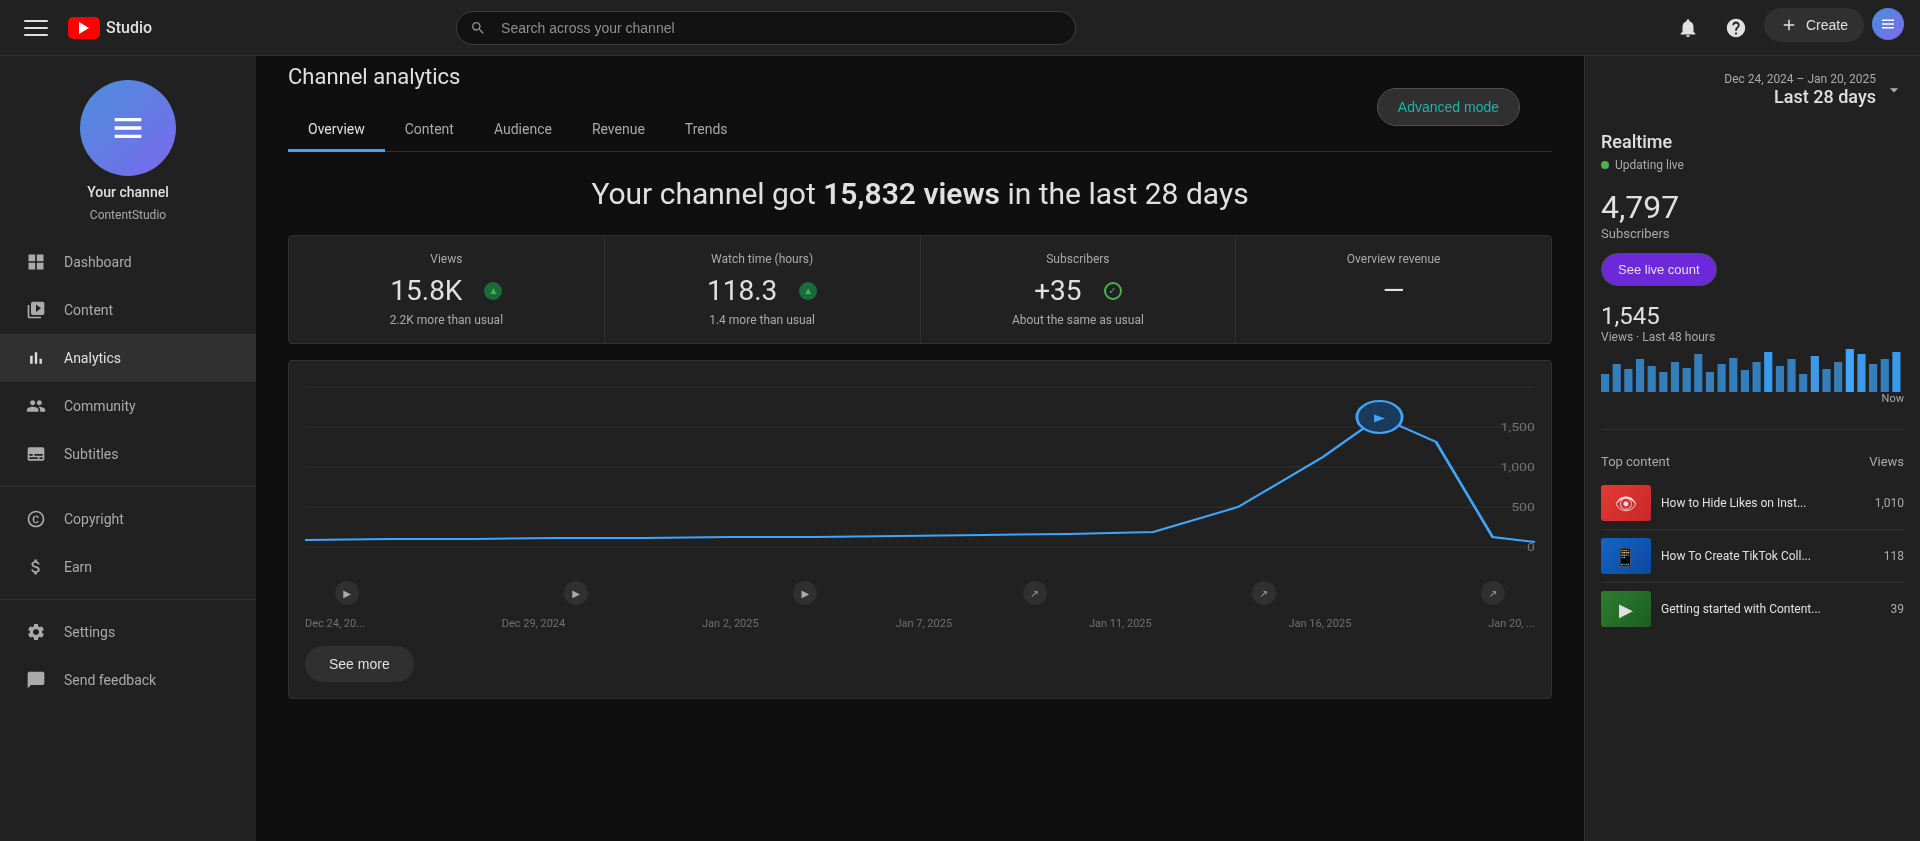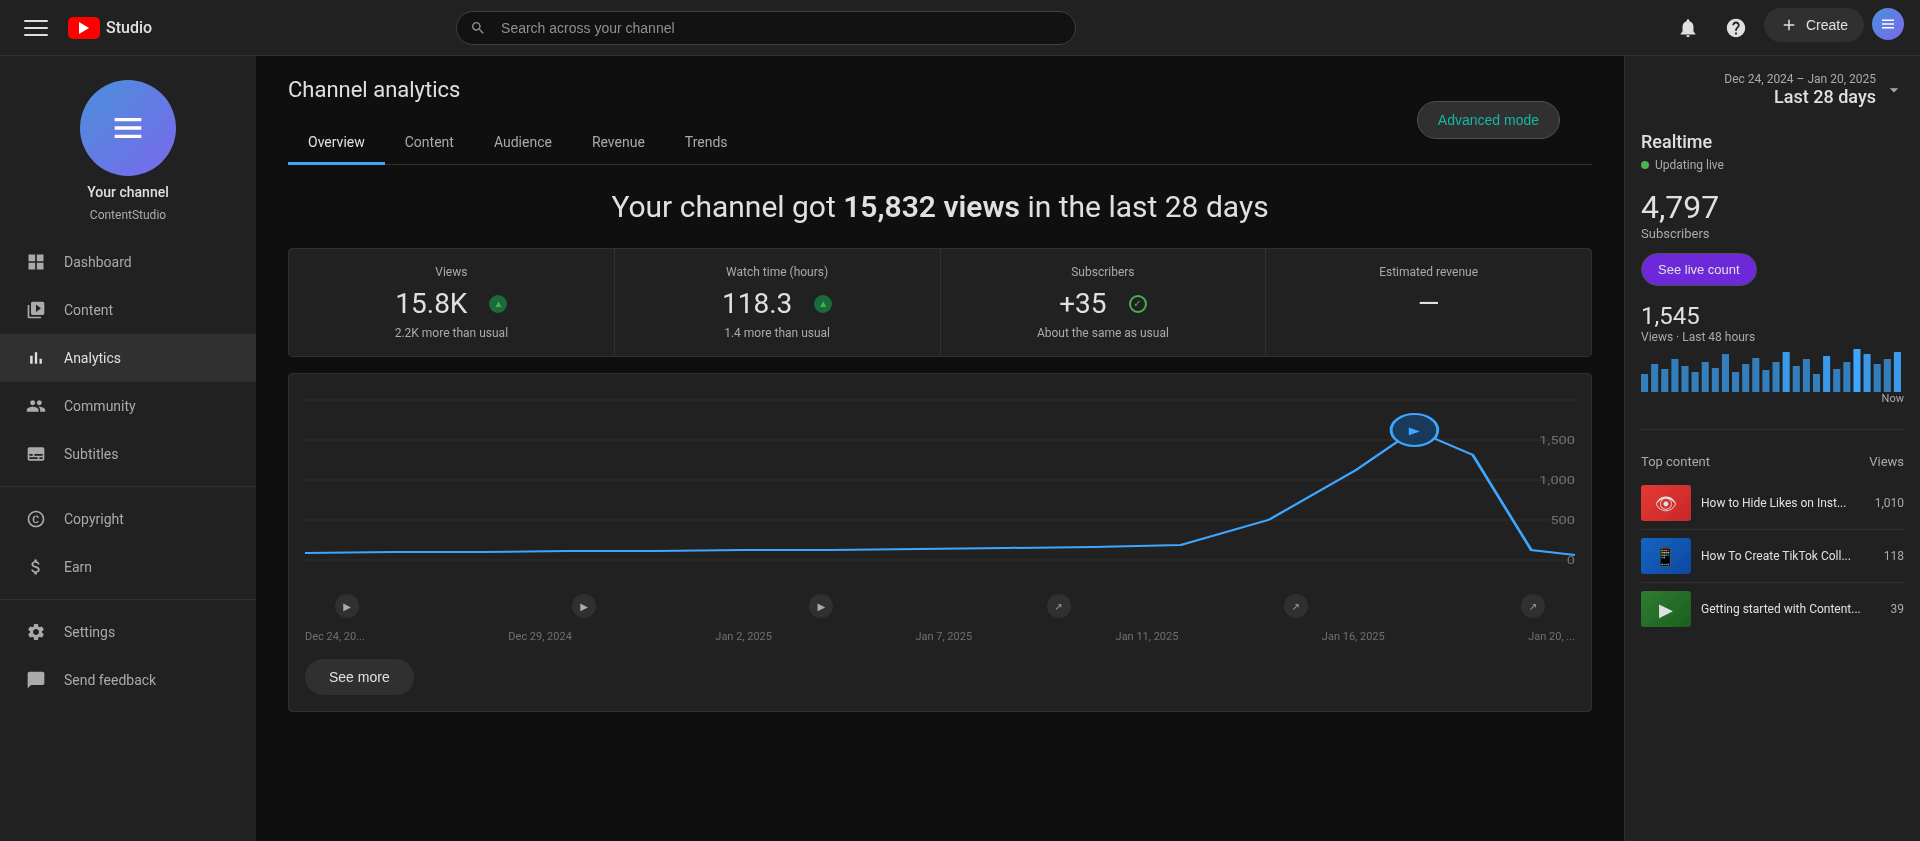--- a/index.html
+++ b/index.html
@@ -214,21 +214,21 @@
     .content-area {
       flex: 1;
       background: #0f0f0f;
       display: flex;
       overflow: hidden;
     }
 
     
     .main-content {
       flex: 1;
-      padding: 21px 32px;
+      padding: 8px 32px;
       overflow-y: auto;
     }
     .page-title {
       font-size: 22px;
       font-weight: 400;
       color: #e0e0e0;
       margin-bottom: 20px;
     }
 
     
@@ -366,21 +366,21 @@
       border: none;
       color: #e0e0e0;
       padding: 10px 24px;
       border-radius: 20px;
       cursor: pointer;
       font-size: 14px;
     }
 
     
     .right-panel {
-      width: 296px;
+      width: 336px;
       background: #212121;
       border-left: 1px solid #303030;
       flex-shrink: 0;
       padding: 16px;
       overflow-y: auto;
       display: flex;
       flex-direction: column;
       gap: 16px;
     }
 
@@ -708,21 +708,21 @@
         </div>
         <div class="stat-cell">
           <div class="stat-label">Subscribers</div>
           <div class="stat-value">
             <span>+35</span>
             <div class="check-circle">✓</div>
           </div>
           <div class="stat-change">About the same as usual</div>
         </div>
         <div class="stat-cell">
-          <div class="stat-label">Estimated revenue</div>
+          <div class="stat-label">Overview revenue</div>
           <div class="stat-value">—</div>
           <div class="stat-change"></div>
         </div>
       </div>
 
       <div class="chart-wrapper">
         <div class="chart-area">
           <svg class="chart-svg" viewBox="0 0 870 200" preserveAspectRatio="none">
 
             <line x1="0" y1="170" x2="870" y2="170" stroke="#303030" stroke-width="1"></line>

